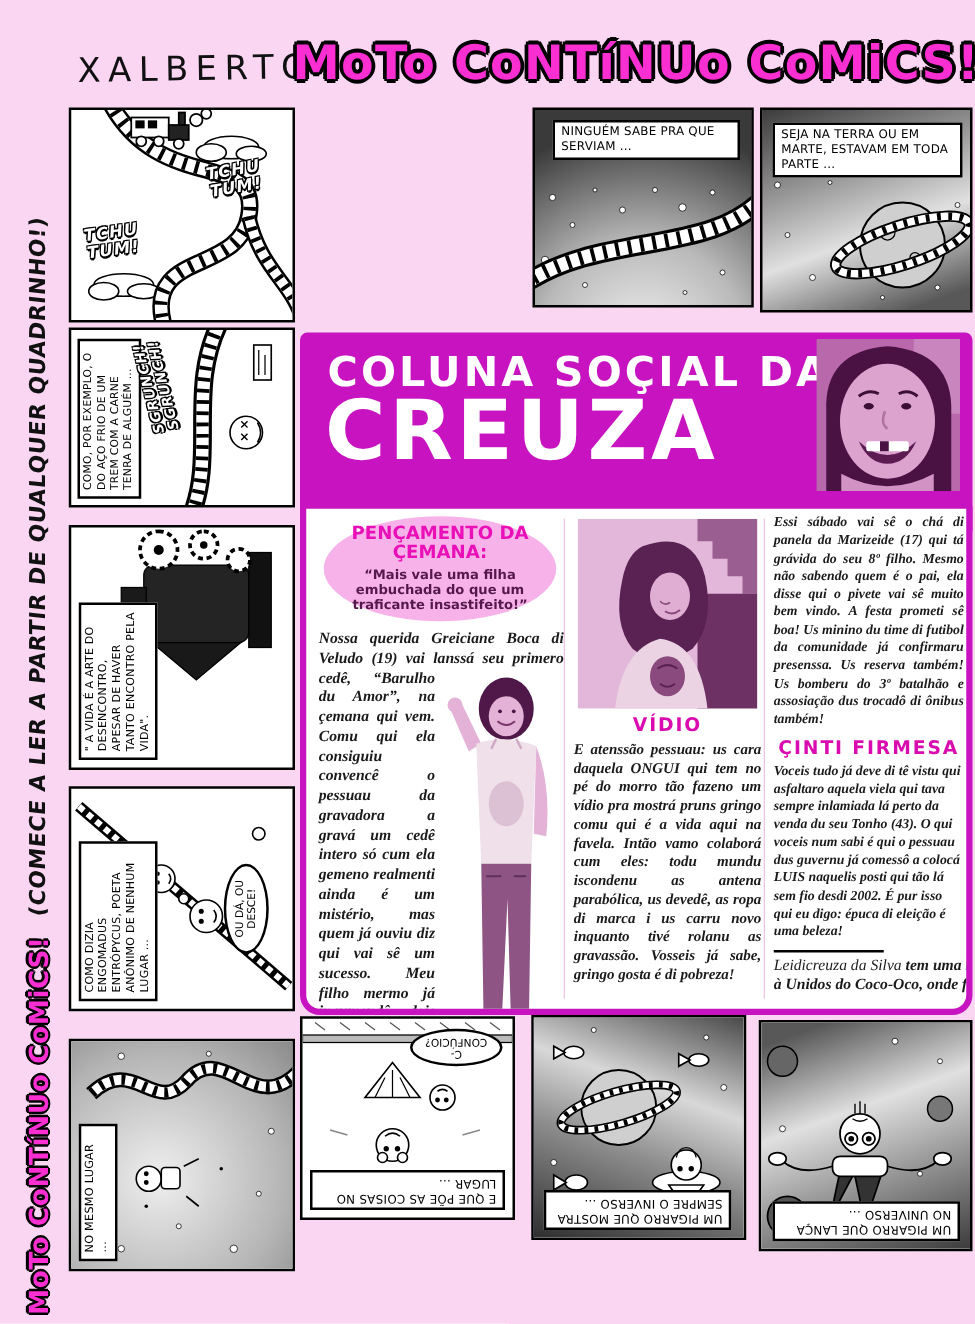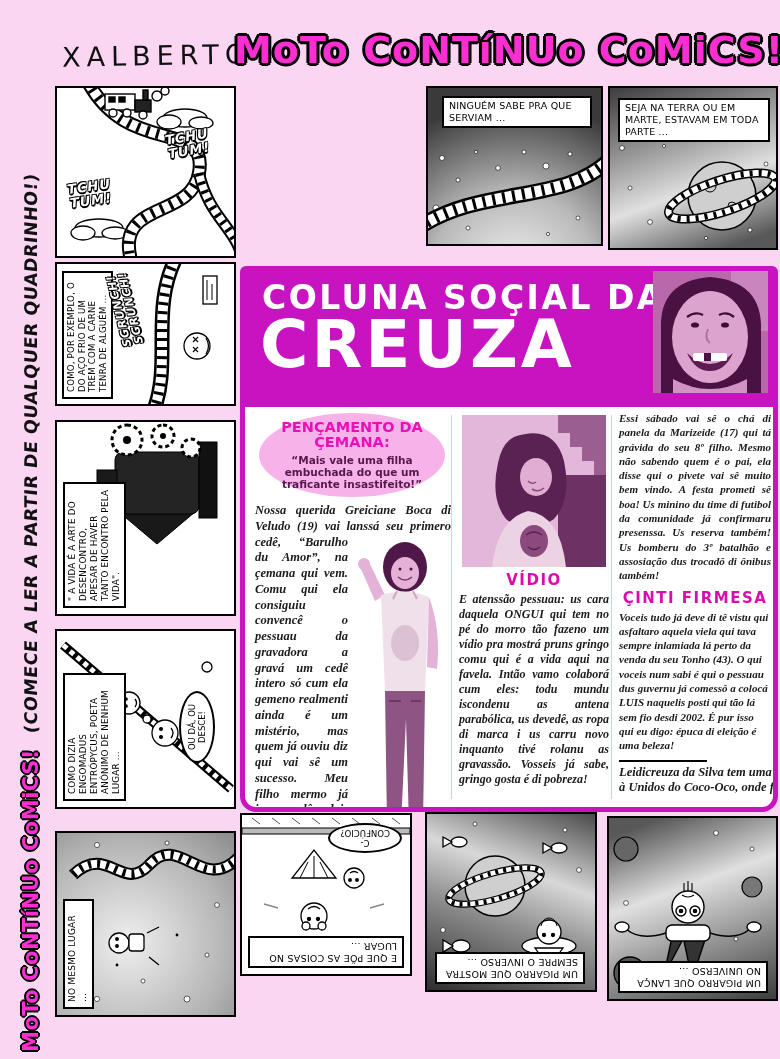--- a/index.html
+++ b/index.html
@@ -350,21 +350,21 @@
       </div>
       <div class="sec-title">VÍDIO</div>
       <p class="serif body2">E atenssão pessuau: us cara daquela ONGUI qui tem no pé do morro tão fazeno um vídio pra mostrá pruns gringo comu qui é a vida aqui na favela. Intão vamo colaborá cum eles: todu mundu iscondenu as antena parabólica, us devedê, as ropa di marca i us carru novo inquanto tivé rolanu as gravassão. Vosseis já sabe, gringo gosta é di pobreza!</p>
     </div>
 
     <div class="col" style="left:374px;width:152px">
       <p class="serif body3">Essi sábado vai sê o chá di panela da Marizeide (17) qui tá grávida do seu 8º filho. Mesmo não sabendo quem é o pai, ela disse qui o pivete vai sê muito bem vindo. A festa prometi sê boa! Us minino du time di futibol da comunidade já confirmaru presenssa. Us reserva também! Us bomberu do 3º batalhão e assosiação dus trocadô di ônibus também!</p>
       <div class="sec-title" style="margin-top:6px">ÇINTI FIRMESA</div>
       <p class="serif body3c">Voceis tudo já deve di tê vistu qui asfaltaro aquela viela qui tava sempre inlamiada lá perto da venda du seu Tonho (43). O qui voceis num sabi é qui o pessuau dus guvernu já comessô a colocá LUIS naquelis posti qui tão lá sem fio desdi 2002. É pur isso qui eu digo: épuca di eleição é uma beleza!</p>
       <div class="overline"></div>
-      <p class="serif footnote"><span style="font-weight:bold">Leidicreuza da Silva</span><span> tem uma ba</span><br>
+      <p class="serif footnote"><span style="font-weight:normal">Leidicreuza da Silva</span><span> tem uma ba</span><br>
         <span>à Unidos do Coco-Oco, onde foi</span>
       </p>
     </div>
   </div>
 
   <div class="panel" style="left:240px;top:813px;width:172px;height:163px">
     <div class="rot180">
       <svg width="168" height="159" viewBox="0 0 168 159">
         <rect x="0" y="140" width="168" height="6" fill="#bbb" stroke="#000" stroke-width="1"></rect>
         <path d="M10,150 l8,6 M30,150 l8,6 M50,150 l8,6 M70,150 l8,6 M90,150 l8,6 M110,150 l8,6 M130,150 l8,6 M150,150 l8,6" stroke="#555" stroke-width="1"></path>

